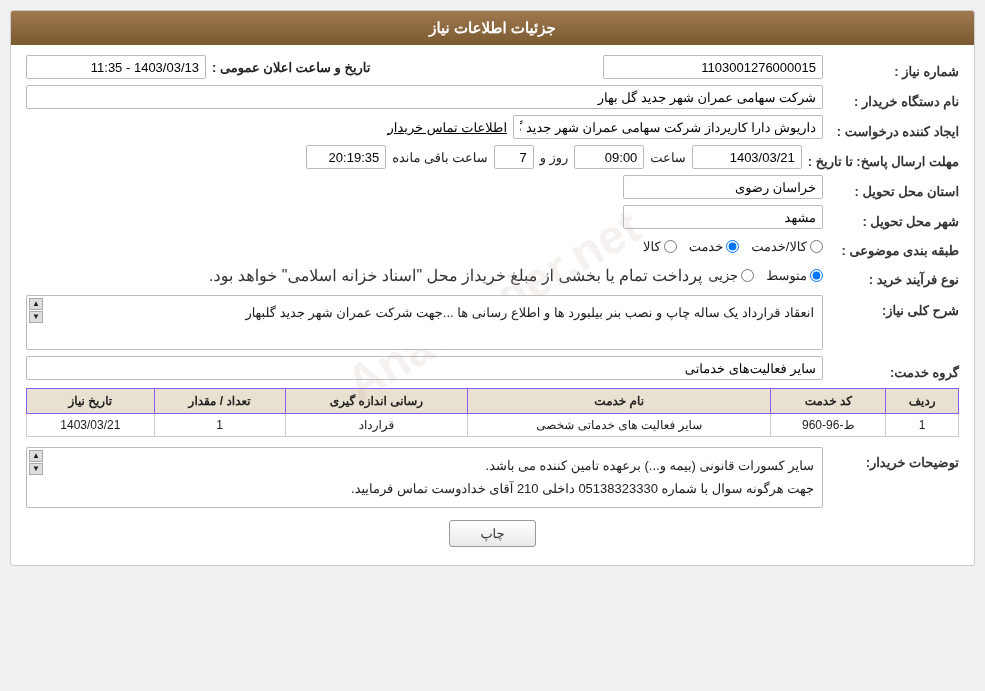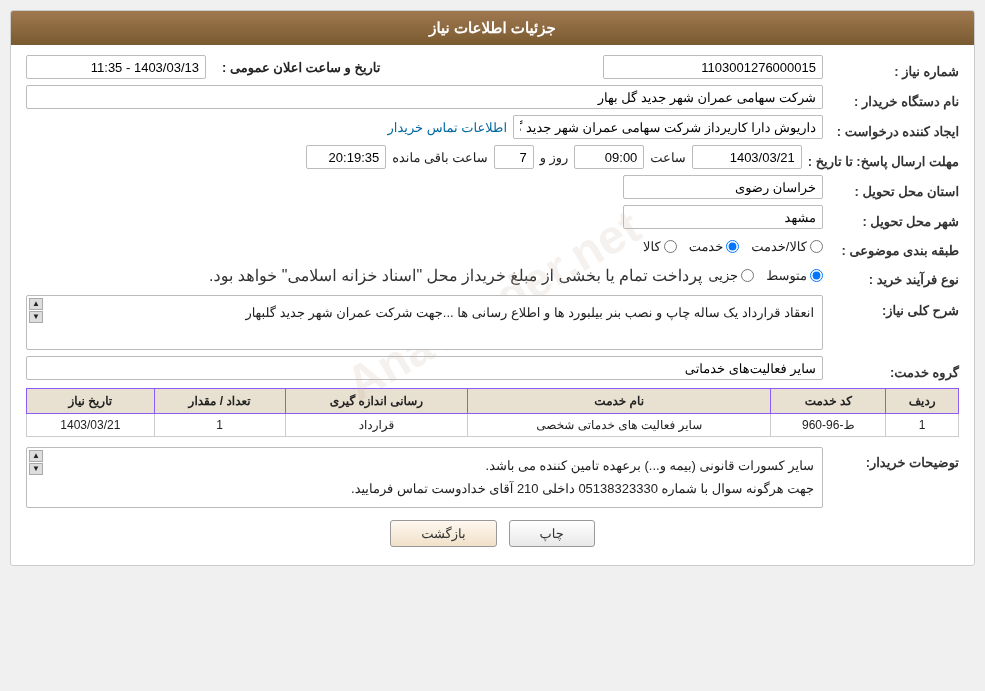--- a/index.html
+++ b/index.html
@@ -53,21 +53,22 @@
       background: #fff;
       padding: 3px 6px;
       border-radius: 2px;
       height: 24px;
       font-family: Tahoma, Arial, sans-serif;
       font-size: 13px;
       direction: rtl;
     }
     .input-field.wide { flex: 1; }
     .link-blue {
-      color: #0369a1;
+      color: #000000;
+      text-decoration: underline;
       cursor: pointer;
       white-space: nowrap;
     }
     .section-divider {
       margin: 10px 0 6px 0;
       font-weight: bold;
       font-size: 14px;
       color: #333;
     }
     .radio-group {
@@ -170,21 +171,20 @@
       font-weight: bold;
       z-index: 0;
     }
     .content-wrapper {
       position: relative;
     }
     .spacer { flex: 1; }
     .small-label {
       white-space: nowrap;
       font-weight: bold;
-      margin-left: 10px;
     }
   </style>
 </head>
 <body>
 
 <div class="page-container">
   <div class="main-panel">
     <div class="panel-header">جزئیات اطلاعات نیاز</div>
     <div class="panel-body content-wrapper">
       <div class="watermark">AnaTender.net</div>
@@ -312,17 +312,16 @@
             <div class="scroll-btn">▼</div>
           </div>
           <div style="line-height:1.8;">
             <span>سایر کسورات قانونی (بیمه و...) برعهده تامین کننده می باشد.<br>جهت هرگونه سوال با شماره 05138323330 داخلی 210 آقای خدادوست تماس فرمایید.</span>
           </div>
         </div>
       </div>
 
       <div class="bottom-buttons">
         <button class="btn btn-print">چاپ</button>
-        <button class="btn btn-back">بازگشت</button>
       </div>
     </div>
   </div>
 </div>
 
 </body></html>

